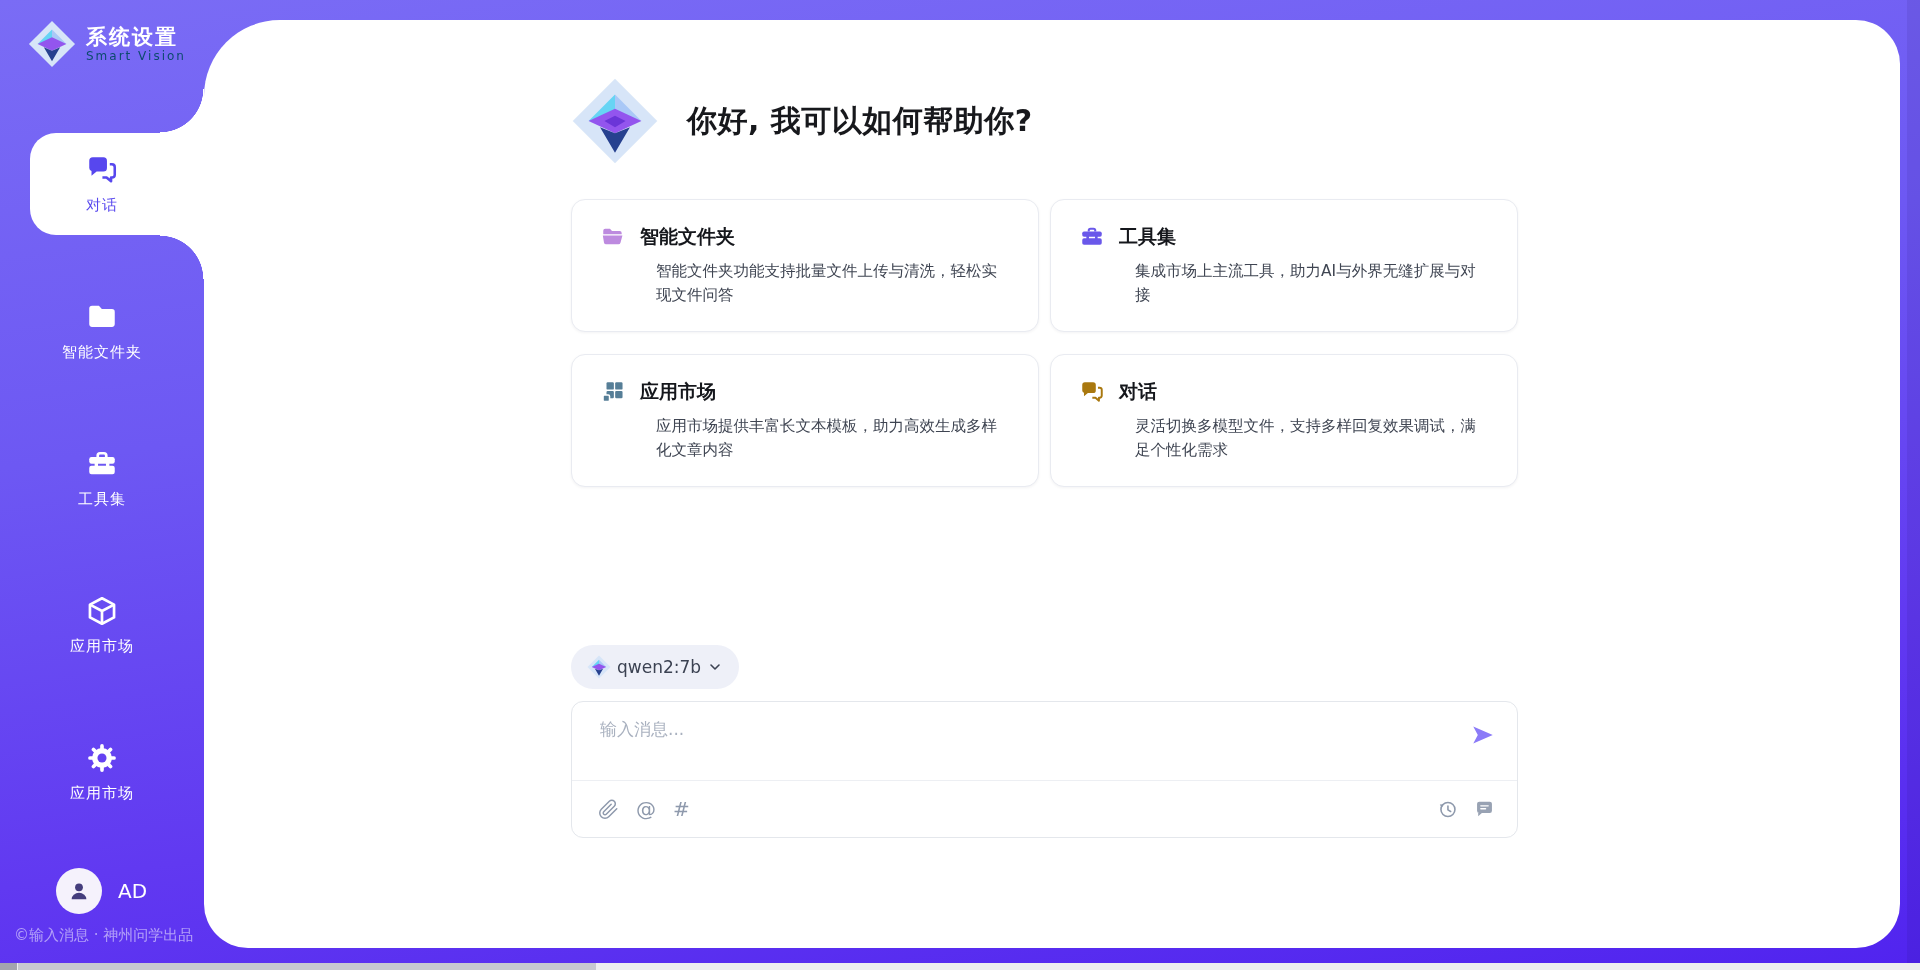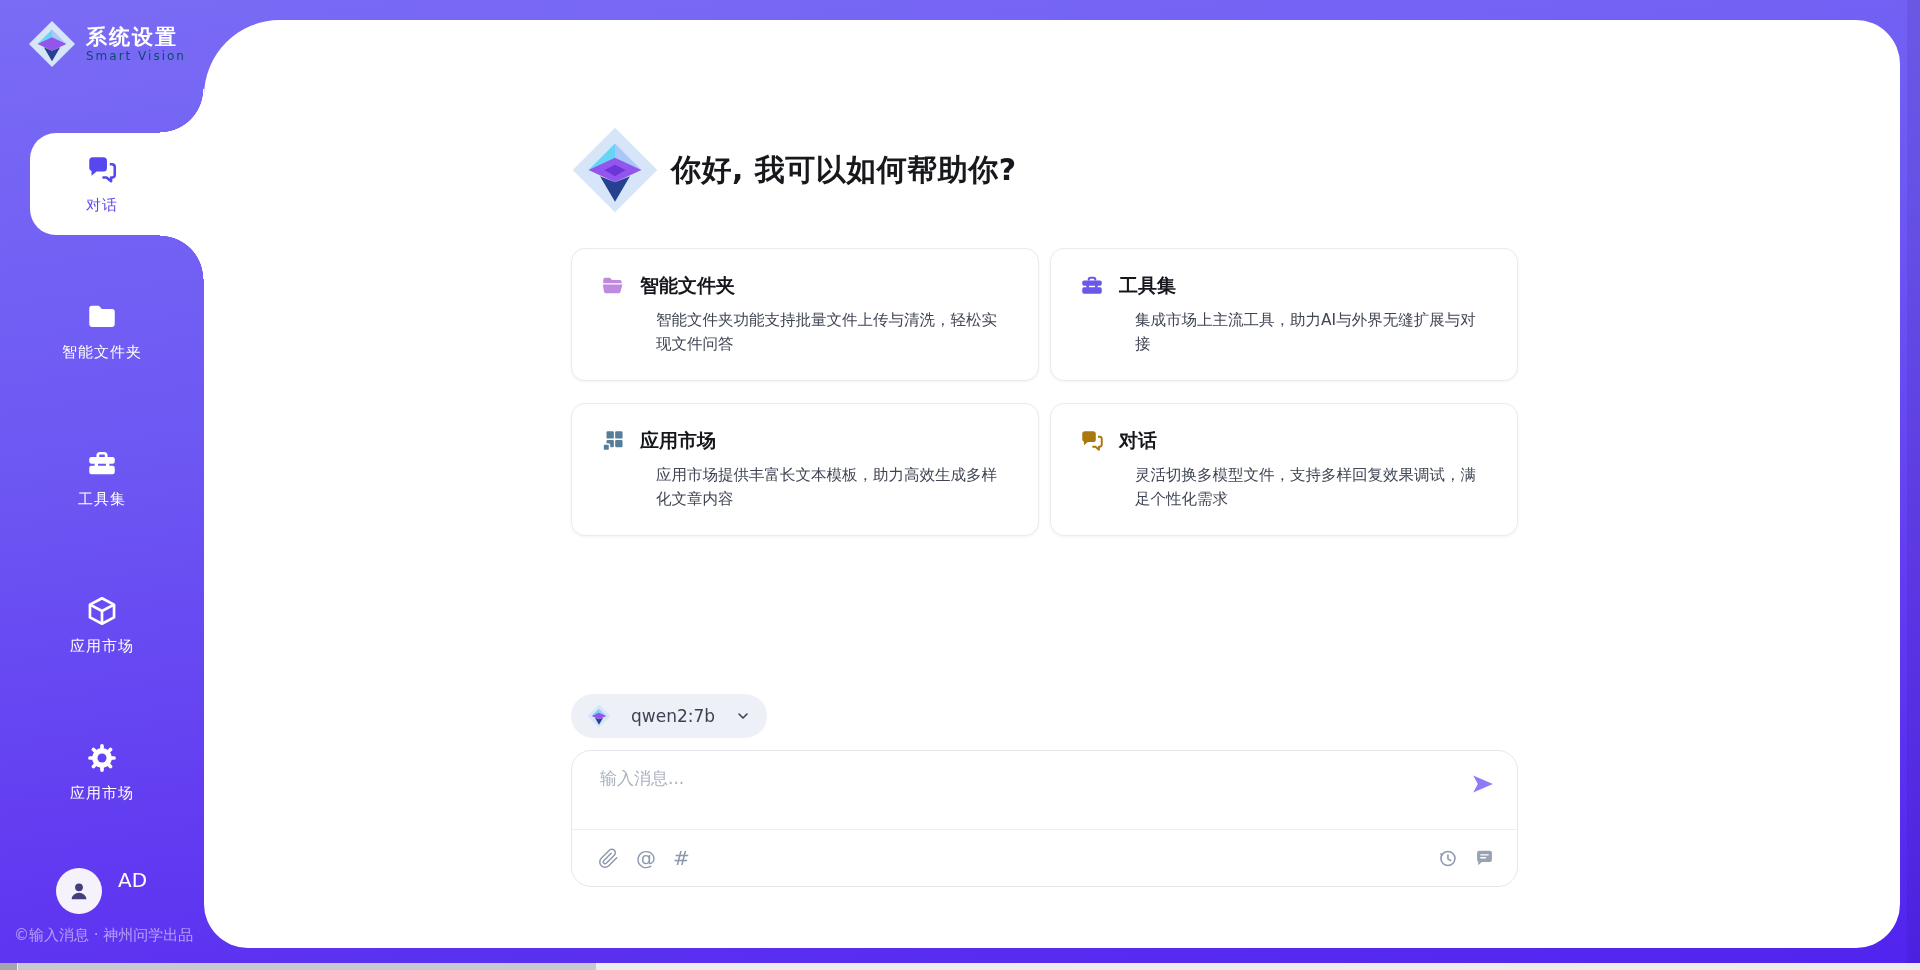--- a/index.html
+++ b/index.html
@@ -27,48 +27,48 @@
   .sidebar { position:absolute; left:0; top:0; width:204px; height:963px; }
   .logo-row { position:absolute; left:28px; top:20px; display:flex; align-items:center; gap:10px; }
   .logo-sm { width:48px; height:48px; }
   .brand-name { font-size:21px; font-weight:700; color:#fff; letter-spacing:2px; line-height:1.15; }
   .brand-sub { font-size:12px; color:#0c4a6e; letter-spacing:2px; }
   .nav-item { position:absolute; left:0; width:204px; height:102px; display:flex; flex-direction:column;
     align-items:center; justify-content:center; gap:9px; color:#fff; cursor:pointer; }
   .nav-item .nav-icon { width:34px; height:34px; }
   .nav-label { font-size:15px; letter-spacing:1px; }
   .nav-item.active { color:#5747ee; }
-  .user-row { position:absolute; left:56px; top:868px; display:flex; gap:16px; cursor:pointer; }
+  .user-row { position:absolute; left:56px; top:868px; display:flex; align-items:center; gap:16px; cursor:pointer; }
   .avatar { width:46px; height:46px; border-radius:50%; background:#f5f2fc; display:flex; align-items:center; justify-content:center; }
   .avatar svg { width:26px; height:26px; }
   .user-label { color:#fff; font-size:20px; }
   .sidebar-footer { position:absolute; left:14px; top:926px; font-size:15px; color:rgba(255,255,255,.52); white-space:nowrap; }
 
   
   .content { position:absolute; left:367px; top:0; width:947px; }
-  .greeting-row { padding-top:106px; display:flex; align-items:center; gap:12px; }
+  .greeting-row { padding-top:57px; display:flex; align-items:center; gap:28px; }
   .logo-lg { width:88px; height:88px; }
   .greeting-title { font-size:30px; font-weight:800; color:#17181c; letter-spacing:.5px; }
 
   .cards { margin-top:34px; display:grid; grid-template-columns:1fr 1fr; column-gap:11px; row-gap:22px; }
   .card { background:#fff; border:1px solid #e9ebf1; border-radius:14px; padding:24px 28px;
     box-shadow:0 1px 3px rgba(20,20,40,.05); cursor:pointer; }
   .card-head { display:flex; align-items:center; gap:14px; }
   .card-icon { width:26px; height:26px; flex:0 0 26px; }
   .card-title { font-size:19px; font-weight:700; color:#15171c; }
   .card-desc { margin:9px 0 0 56px; font-size:15.5px; line-height:1.55; color:#3f4552; }
 
   .model-row { margin-top:158px; }
-  .model-pill { display:inline-flex; align-items:center; gap:20px; height:44px; padding:0 16px;
+  .model-pill { display:inline-flex; align-items:center; gap:6px; height:44px; padding:0 16px;
     border-radius:22px; background:#eef0f8; cursor:pointer; }
   .logo-xs { width:24px; height:24px; }
   .model-name { font-size:17px; color:#3b4252; }
   .chevron { width:16px; height:16px; }
 
-  .composer { margin-top:12px; position:relative; height:137px; border:1px solid #e4e7ec; border-radius:20px; background:#fff; }
+  .composer { margin-top:12px; position:relative; height:137px; border:1px solid #e4e7ec; border-radius:12px; background:#fff; }
   .composer-input { position:absolute; left:28px; top:16px; right:84px; height:54px; border:0; outline:0; resize:none;
     font:17px "DejaVu Sans","Liberation Sans",sans-serif; color:#2f3540; background:transparent; }
   .composer-input::placeholder { color:#a9b1bf; }
   .send-button { position:absolute; right:20px; top:20px; width:28px; height:28px; background:none; border:0; cursor:pointer; padding:0; }
   .send-button svg { width:26px; height:26px; }
   .composer-divider { position:absolute; left:0; right:0; top:78px; height:1px; background:#edeff3; }
   .composer-toolbar { position:absolute; left:26px; right:22px; top:79px; height:56px; display:flex; align-items:center; gap:17px; color:#939eb0; }
   .tool-icon { width:21px; height:21px; cursor:pointer; }
   .tool-glyph { font-size:20px; line-height:1; cursor:pointer; color:#8e99ac; }
   .tool-right { margin-left:auto; display:flex; align-items:center; gap:16px; }

